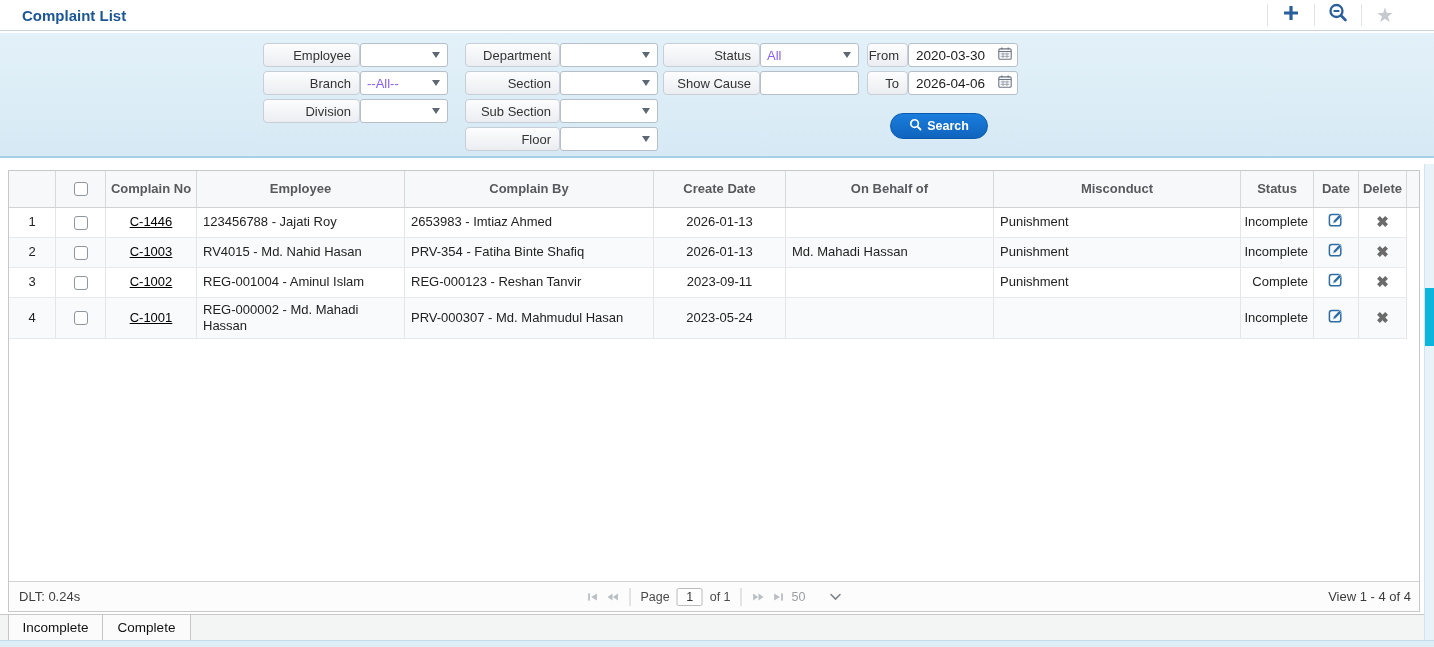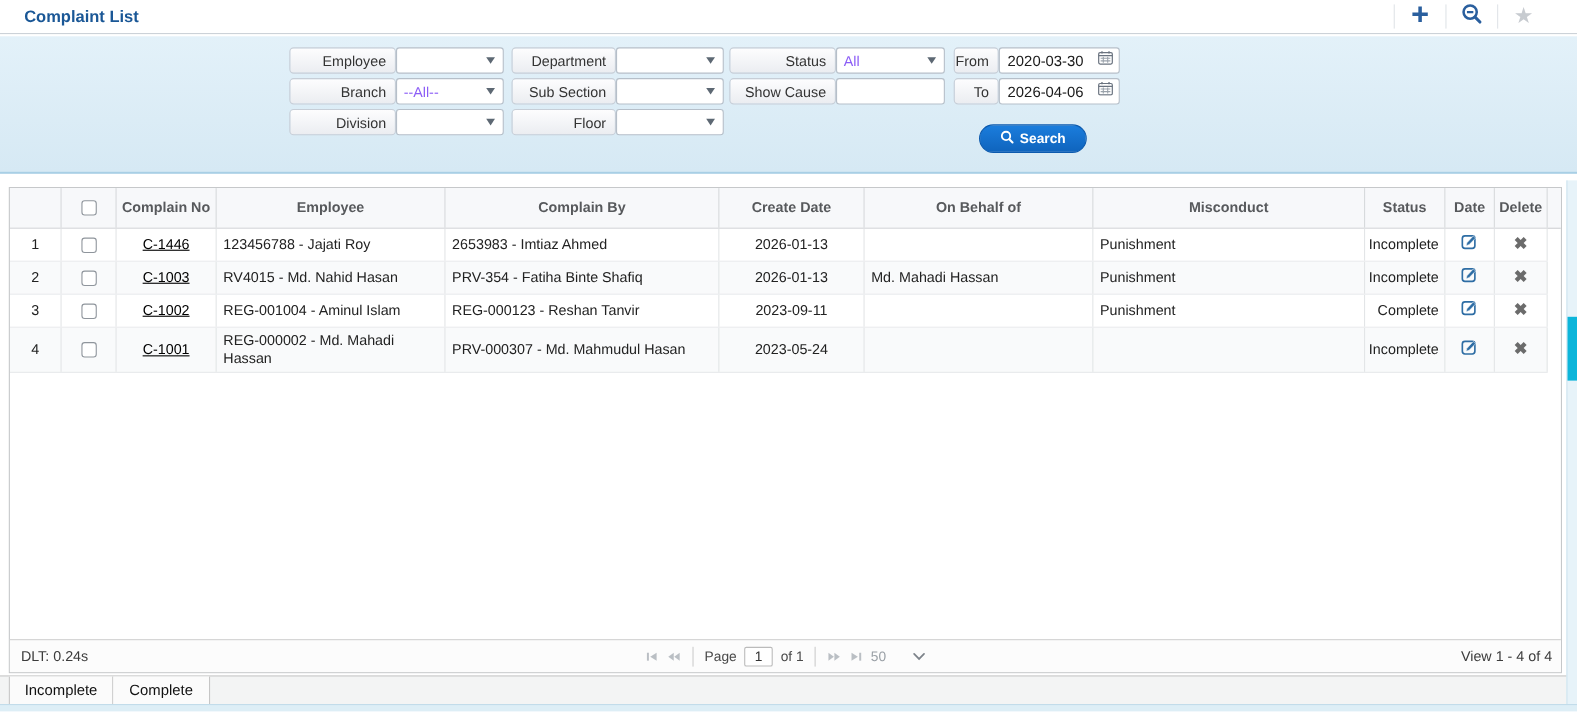--- a/index.html
+++ b/index.html
@@ -22,21 +22,21 @@
                   border-bottom:2px solid #a8cfe5; }
   .fgroup { position:absolute; top:10px; }
   .g1{left:263px;} .g2{left:465px;} .g3{left:663px;} .g4{left:867px;}
   .frow { display:flex; height:24px; margin-bottom:4px; }
   .fchip { background:linear-gradient(180deg,#fdfdfe,#ebedf1); border:1px solid #c7ced7;
            border-radius:4px; display:flex; align-items:center; justify-content:flex-end;
            padding-right:8px; font-size:13px; color:#333; }
   .g1 .fchip{width:97px;} .g2 .fchip{width:95px;} .g3 .fchip{width:97px;} .g4 .fchip{width:41px;text-align:right;}
   .fselect, .ftext, .fdate { background:#fff; border:1px solid #b6bfc9; border-radius:3px;
            height:24px; display:flex; align-items:center; position:relative; }
-  .g1 .fselect{width:98px;} .g2 .fselect{width:98px;} .g3 .fselect{width:99px;}
+  .g1 .fselect{width:88px;} .g2 .fselect{width:98px;} .g3 .fselect{width:99px;}
   .ftext{width:99px; font-size:13px; padding:0 5px; color:#222;}
   input.ftext{outline:none;}
   .fsel-val { font-size:13px; color:#8b5cf6; padding-left:6px; flex:1; white-space:nowrap; overflow:hidden; }
   .caret { width:0; height:0; border-left:4.5px solid transparent; border-right:4.5px solid transparent;
            border-top:6px solid #5d6873; margin-right:7px; }
   .fdate { width:110px; justify-content:space-between; padding:0 5px 0 7px; }
   .fdate-val { font-size:13.5px; color:#1a1a1a; }
   .search-btn { margin-left:23px; margin-top:14px; width:98px; height:26px; border-radius:14px;
            background:linear-gradient(180deg,#1b7ddd 0%,#0f64bd 100%); border:1px solid #0c5aae;
            color:#fff; font-size:12.5px; font-weight:bold; display:flex; align-items:center;
@@ -151,20 +151,27 @@
 
     <div class="fgroup g2">
       <div class="frow">
         <div class="fchip">Department</div>
         <div class="fselect">
           <span class="fsel-val"></span>
           <span class="caret"></span>
         </div>
       </div>
       <div class="frow">
+        <div class="fchip">Section</div>
+        <div class="fselect">
+          <span class="fsel-val"></span>
+          <span class="caret"></span>
+        </div>
+      </div>
+      <div class="frow">
         <div class="fchip">Sub Section</div>
         <div class="fselect">
           <span class="fsel-val"></span>
           <span class="caret"></span>
         </div>
       </div>
       <div class="frow">
         <div class="fchip">Floor</div>
         <div class="fselect">
           <span class="fsel-val"></span>

